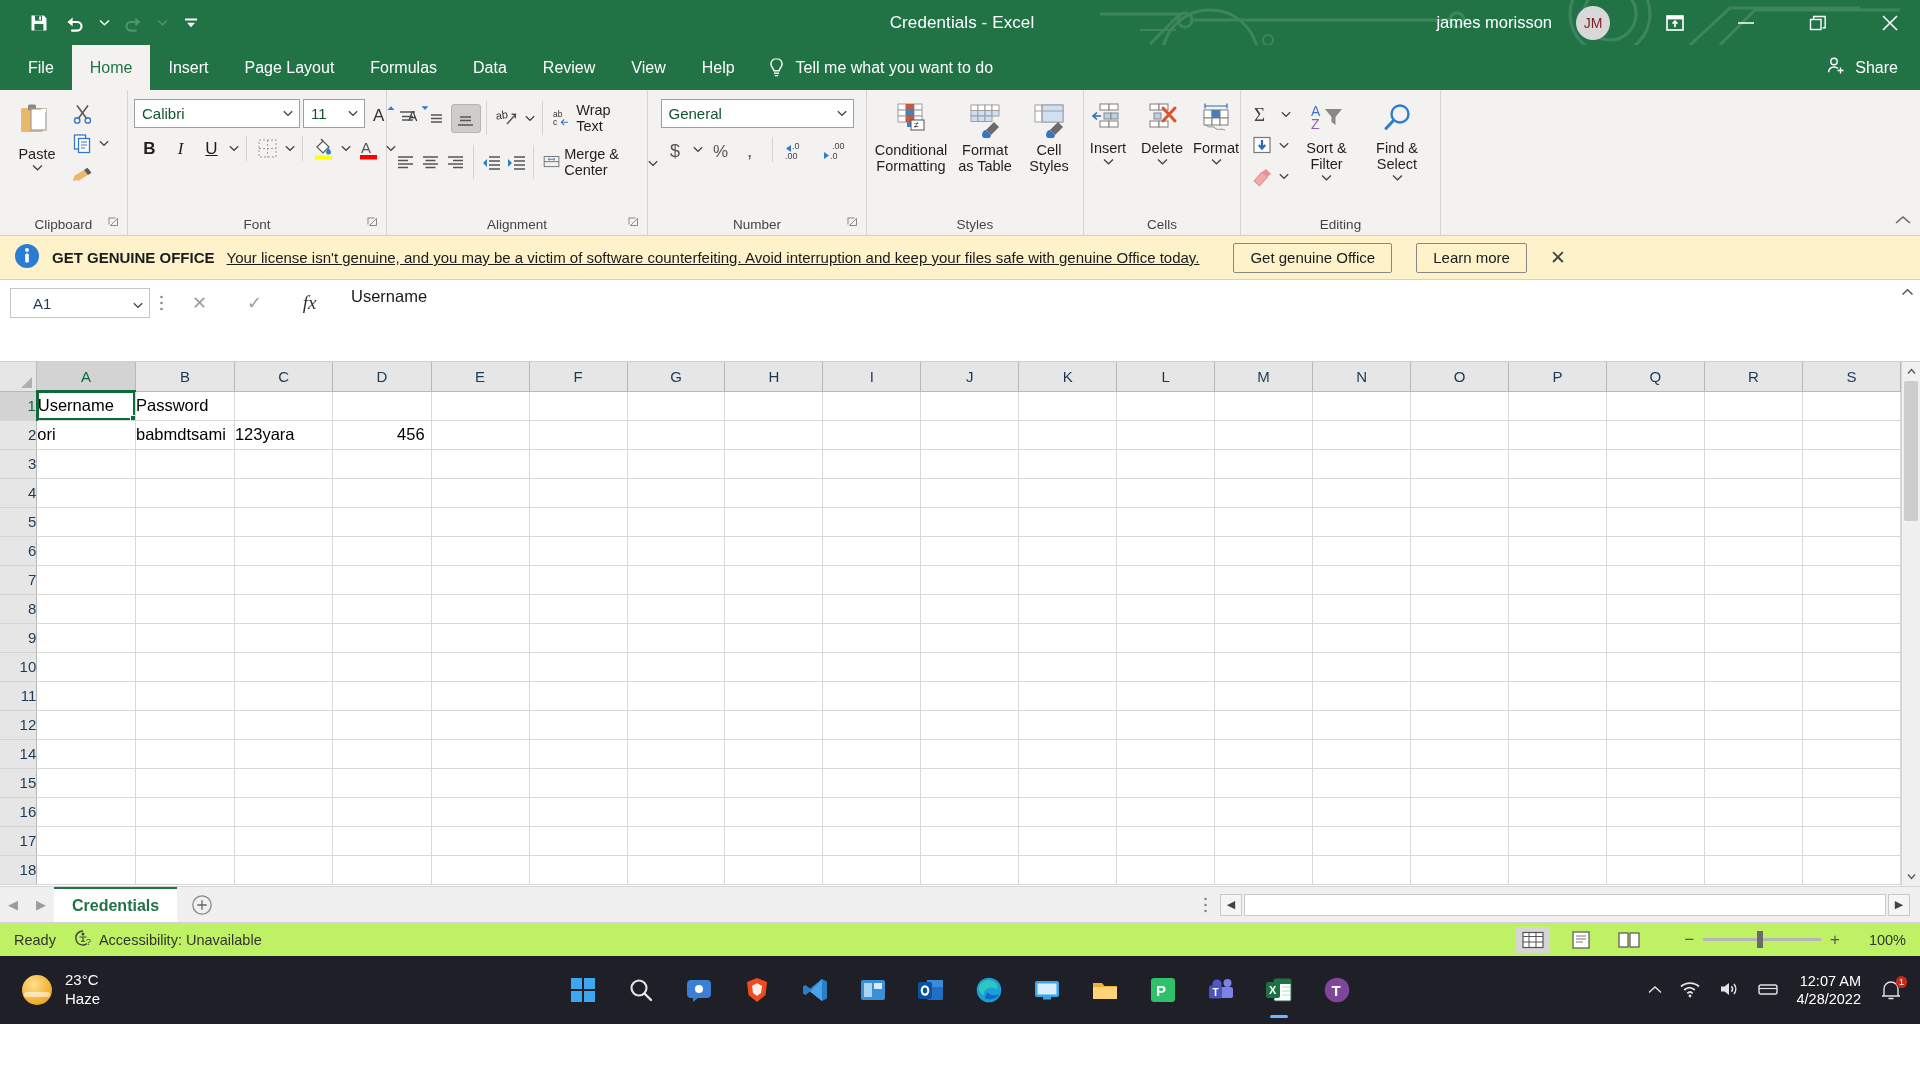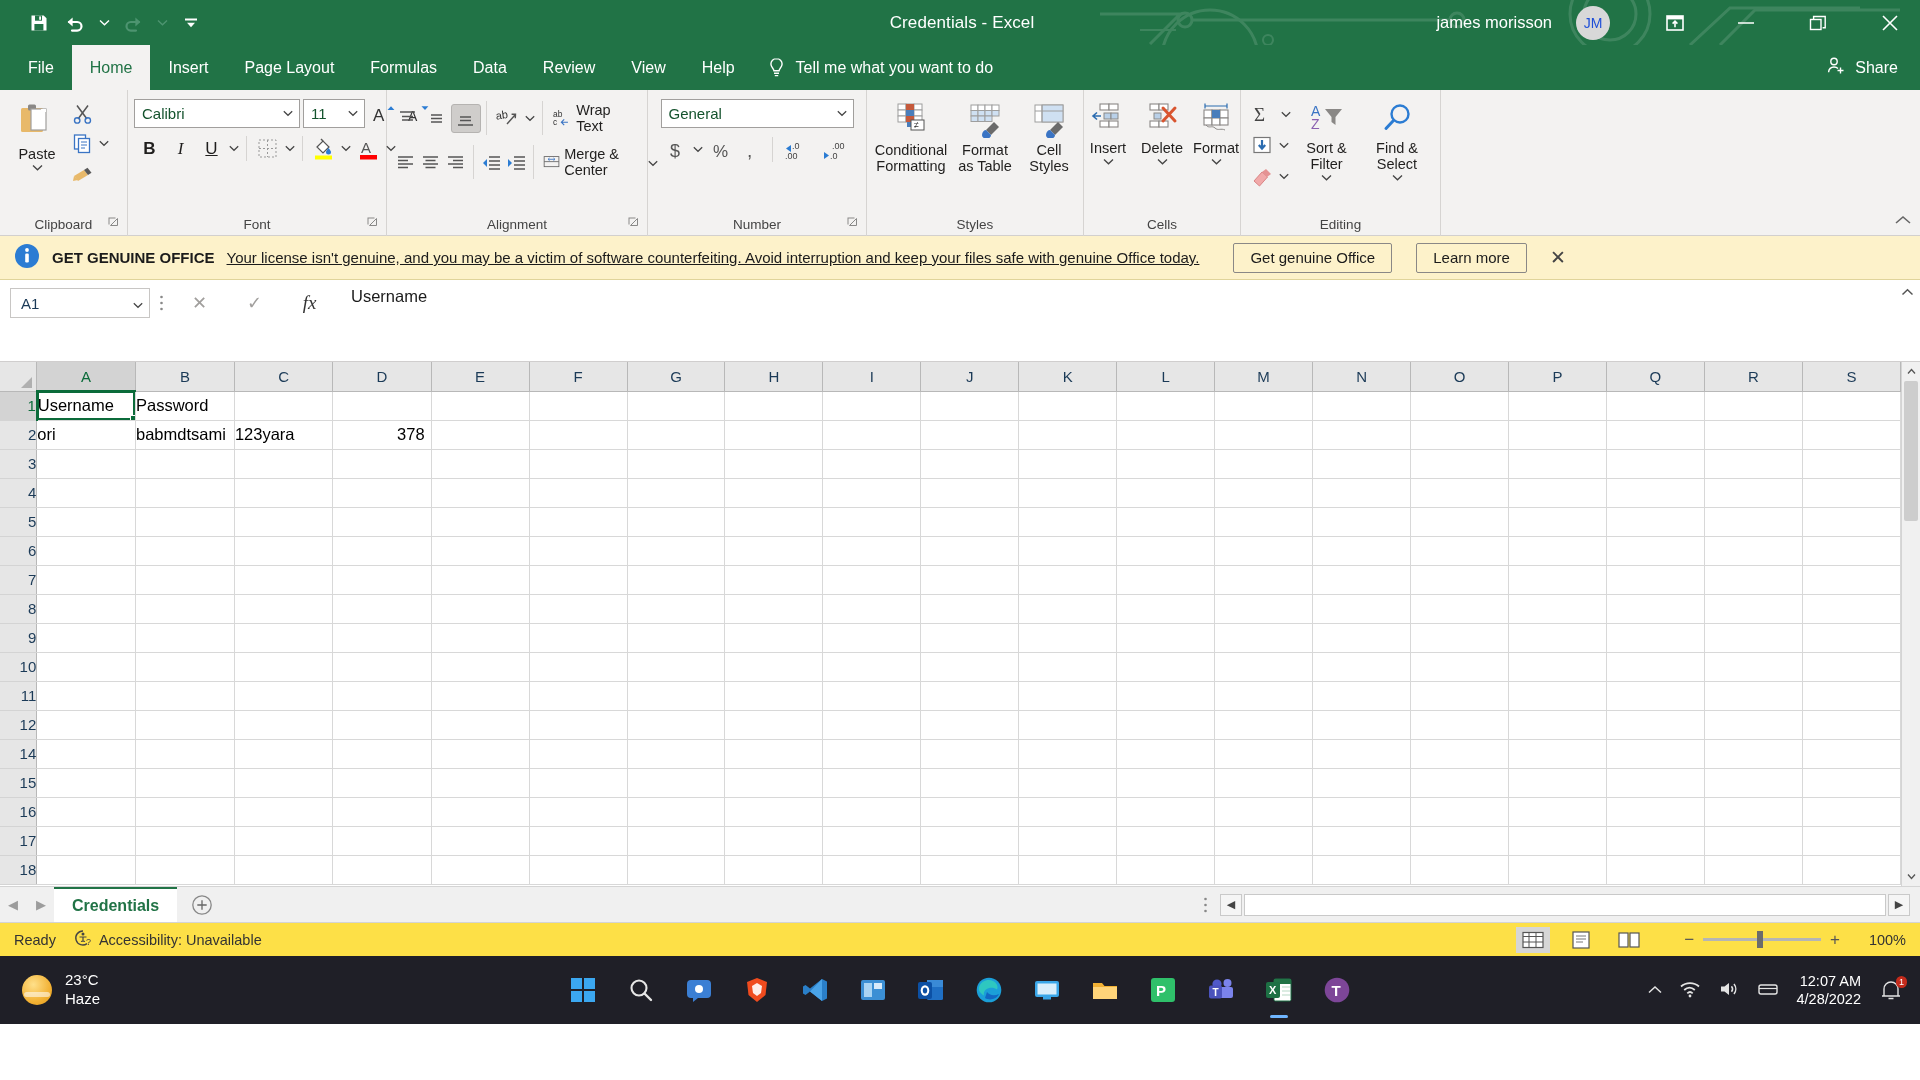--- a/index.html
+++ b/index.html
@@ -25,21 +25,21 @@
   }
   .qat-btn.small { width:20px; }
   .qat-btn svg { display:block; }
   .title-center {
     position:absolute; left:4px; right:0; text-align:center; font-size:17px;
     letter-spacing:.1px; z-index:1; pointer-events:none;
   }
   .tb-right { margin-left:auto; display:flex; align-items:center; gap:12px; z-index:2; padding-right:0; }
   .user-name { font-size:16.5px; margin-right:12px; white-space:nowrap; }
   .avatar {
-    width:34px; height:34px; border-radius:50%; background:#d8d8d8; color:#1d4ed8;
+    width:34px; height:34px; border-radius:50%; background:#d8d8d8; color:#7f1d1d;
     display:flex; align-items:center; justify-content:center; font-size:14px; margin-right:24px;
   }
   .tb-icon-btn {
     width:58px; height:45px; display:flex; align-items:center; justify-content:center;
   }
   .tb-icon-btn.win { width:60px; }
 
   
   .tabstrip {
     position:relative; height:45px; background:#217346; display:flex; align-items:flex-end;
@@ -108,21 +108,21 @@
     display:flex; align-items:center; font-size:15px; color:#1b1b1b; border-radius:2px;
   }
   .notice-close { margin-left:6px; width:26px; height:26px; display:flex;
                   align-items:center; justify-content:center; font-size:19px; color:#444; }
 
   
   .fbar { height:82px; background:#fff; display:flex; align-items:flex-start;
           border-bottom:1px solid #d0cece; }
   .namebox {
     margin:8px 0 0 10px; width:140px; height:30px; border:1px solid #c8c6c4; background:#fff;
-    display:flex; align-items:center; padding:0 6px 0 10px; font-size:15px; color:#1b3a57;
+    display:flex; align-items:center; padding:0 6px 0 22px; font-size:15px; color:#1b3a57;
   }
   .namebox .nv { flex:1; }
   .fbar-grip { width:22px; height:30px; margin-top:8px; display:flex; align-items:center;
                justify-content:center; }
   .fbtns { display:flex; align-items:center; margin-top:8px; }
   .fbtn { width:55px; height:30px; display:flex; align-items:center; justify-content:center;
           color:#a19f9d; font-size:18px; }
   .fbtn.fx { color:#333; font-style:italic; font-family:"Liberation Serif", serif; font-size:19px; }
   .finput { flex:1; height:74px; padding:7px 10px 0 14px; font-size:16.5px; color:#1b1b1b;
             background:#fff; }
@@ -184,21 +184,21 @@
   }
   .addsheet { display:flex; align-items:center; padding:0 14px; color:#666; }
   .sheet-grip { margin-left:auto; display:flex; align-items:center; padding:0 12px; color:#888; }
   .hscroll { width:700px; display:flex; align-items:center; gap:0; padding-right:10px; }
   .hs-btn { width:22px; height:22px; border:1px solid #c9c9c9; background:#f5f5f5;
             display:flex; align-items:center; justify-content:center; font-size:11px; color:#444; }
   .hs-track { flex:1; height:22px; border:1px solid #c9c9c9; background:#fff; margin:0 2px; }
 
   
   .statusbar {
-    height:34px; background:#fde047; border-top:1px solid #d4d4d4; display:flex;
+    height:34px; background:#bef264; border-top:1px solid #d4d4d4; display:flex;
     align-items:center; padding:0 14px; font-size:14.5px; color:#333; gap:18px;
   }
   .sb-right { margin-left:auto; display:flex; align-items:center; gap:14px; }
   .viewbtn { width:34px; height:26px; display:flex; align-items:center; justify-content:center; }
   .viewbtn.sel { background:#d6d6d6; }
   .zoomslider { display:flex; align-items:center; gap:9px; }
   .zs-track { width:118px; height:3px; background:#b5b5b5; position:relative; }
   .zs-track .mid { position:absolute; left:58px; top:-4px; width:1px; height:11px; background:#999; }
   .zs-thumb { position:absolute; left:54px; top:-7px; width:6px; height:17px; background:#6b6b6b; }
   .zoomval { width:52px; text-align:right; }
@@ -949,21 +949,21 @@
               <td class="cell"></td>
               <td class="cell"></td>
               <td class="cell"></td>
               <td class="cell"></td>
             </tr>
             <tr>
               <td class="rowhead">2</td>
               <td class="cell">ori</td>
               <td class="cell">babmdtsami</td>
               <td class="cell">123yara</td>
-              <td class="cell num">378</td>
+              <td class="cell num">456</td>
               <td class="cell"></td>
               <td class="cell"></td>
               <td class="cell"></td>
               <td class="cell"></td>
               <td class="cell"></td>
               <td class="cell"></td>
               <td class="cell"></td>
               <td class="cell"></td>
               <td class="cell"></td>
               <td class="cell"></td>

